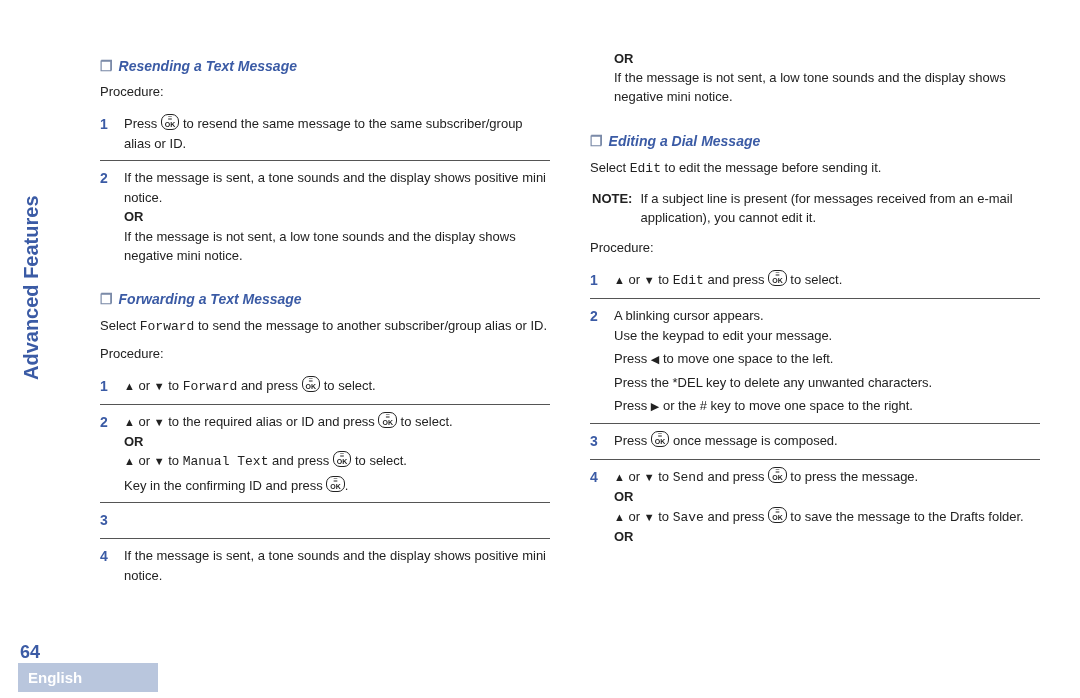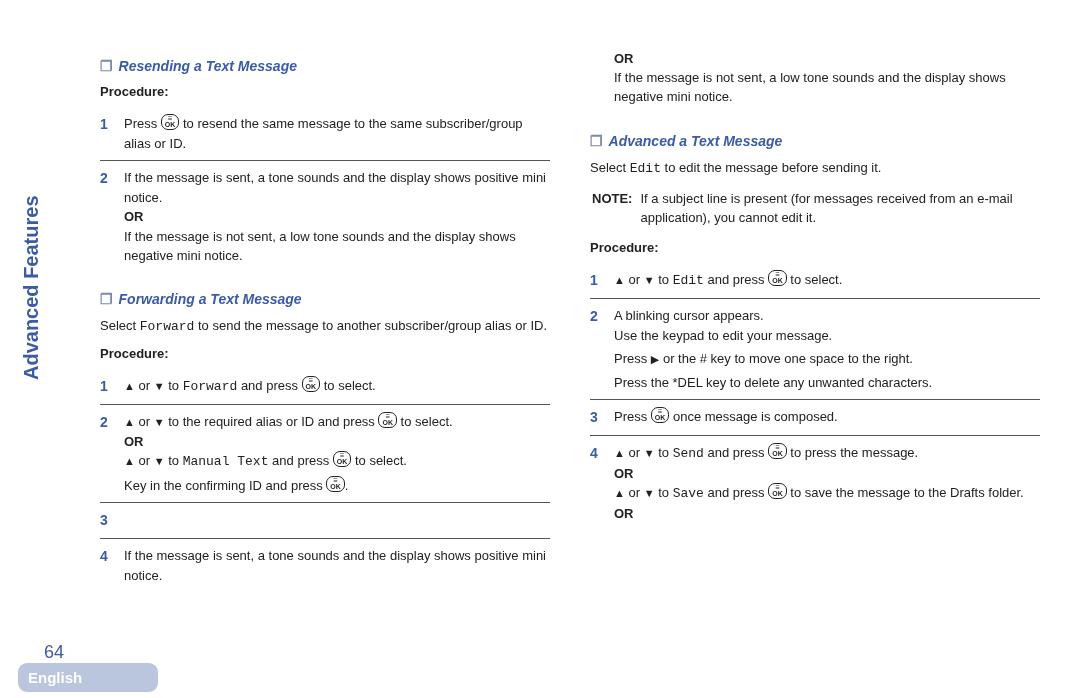--- a/index.html
+++ b/index.html
@@ -30,21 +30,21 @@
     display: flex;
     align-items: center;
     gap: 6px;
   }
   .pageicon {
     color: #7a8aa8;
     font-style: normal;
     font-size: 14px;
   }
   .proc-label {
-    font-weight: bold;
+    font-weight: normal;
     margin: 6px 0 8px 0;
   }
   .intro {
     margin: 4px 0 10px 0;
     line-height: 1.45;
   }
   .step {
     display: flex;
     align-items: flex-start;
     gap: 10px;
@@ -93,37 +93,36 @@
     top: 380px;
     transform: rotate(-90deg);
     transform-origin: left top;
     color: #3b5ba5;
     font-weight: bold;
     font-size: 20px;
     white-space: nowrap;
   }
   .pagenum {
     position: absolute;
-    left: 44px;
+    left: 20px;
     top: 642px;
     color: #3b5ba5;
-    font-weight: normal;
+    font-weight: bold;
     font-size: 18px;
   }
   .langbar {
     position: absolute;
     left: 18px;
     bottom: 6px;
     width: 140px;
     background: #b9c6dd;
     color: #fff;
     font-weight: bold;
     font-size: 15px;
     padding: 6px 10px;
-    border-radius: 9px;
   }
   .noteblock { margin: 6px 0 10px 0; line-height:1.45; }
   .noteblock .nlabel { font-weight: bold; }
   .subline { margin-top: 4px; }
 </style>
 </head>
 <body>
 
 <div class="sidebar">Advanced Features</div>
 <div class="pagenum">64</div>
@@ -202,21 +201,21 @@
 
   <div class="col">
 
     <div style="padding:0 0 8px 24px; line-height:1.45;">
       <div class="or">OR</div>
       <div>If the message is not sent, a low tone sounds and the display shows negative mini notice.</div>
     </div>
 
     <div class="section-heading" style="margin-top:18px;">
       <span class="pageicon">❐</span>
-      <span>Advanced a Text Message</span>
+      <span>Editing a Dial Message</span>
     </div>
     <div class="intro">
       <span>Select </span><span class="mono">Edit</span><span> to edit the message before sending it.</span>
     </div>
 
     <div class="noteblock">
       <table>
           <tbody>
             <tr>
         <td style="vertical-align:top; padding-right:6px;"><span class="nlabel">NOTE:</span></td>
@@ -234,23 +233,26 @@
         <span class="arrow">▲</span><span> or </span><span class="arrow">▼</span><span> to </span><span class="mono">Edit</span><span> and press </span><span class="okbtn"><span class="t">☰</span><span class="b">OK</span></span><span> to select.</span>
       </div>
     </div>
 
     <div class="step">
       <div class="num">2</div>
       <div class="body">
         <div>A blinking cursor appears.</div>
         <div>Use the keypad to edit your message.</div>
         <div class="subline">
+          <span>Press </span><span class="arrow">◀</span><span> to move one space to the left.</span>
+        </div>
+        <div class="subline">Press the *DEL key to delete any unwanted characters.</div>
+        <div class="subline">
           <span>Press </span><span class="arrow">▶</span><span> or the # key to move one space to the right.</span>
         </div>
-        <div class="subline">Press the *DEL key to delete any unwanted characters.</div>
       </div>
     </div>
 
     <div class="step">
       <div class="num">3</div>
       <div class="body">
         <span>Press </span><span class="okbtn"><span class="t">☰</span><span class="b">OK</span></span><span> once message is composed.</span>
       </div>
     </div>
 

